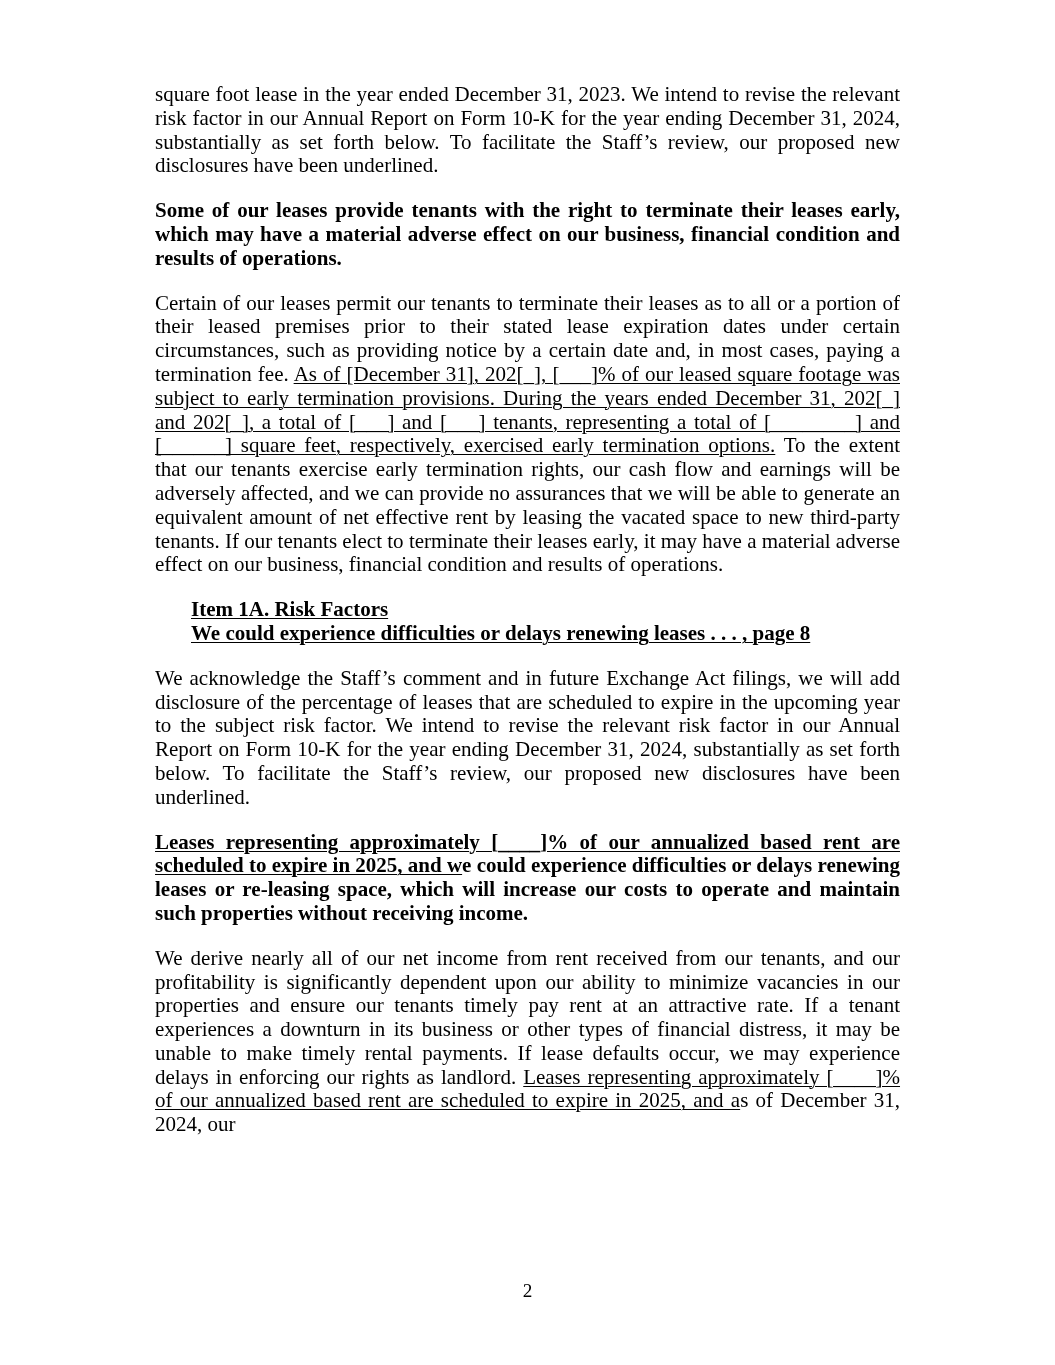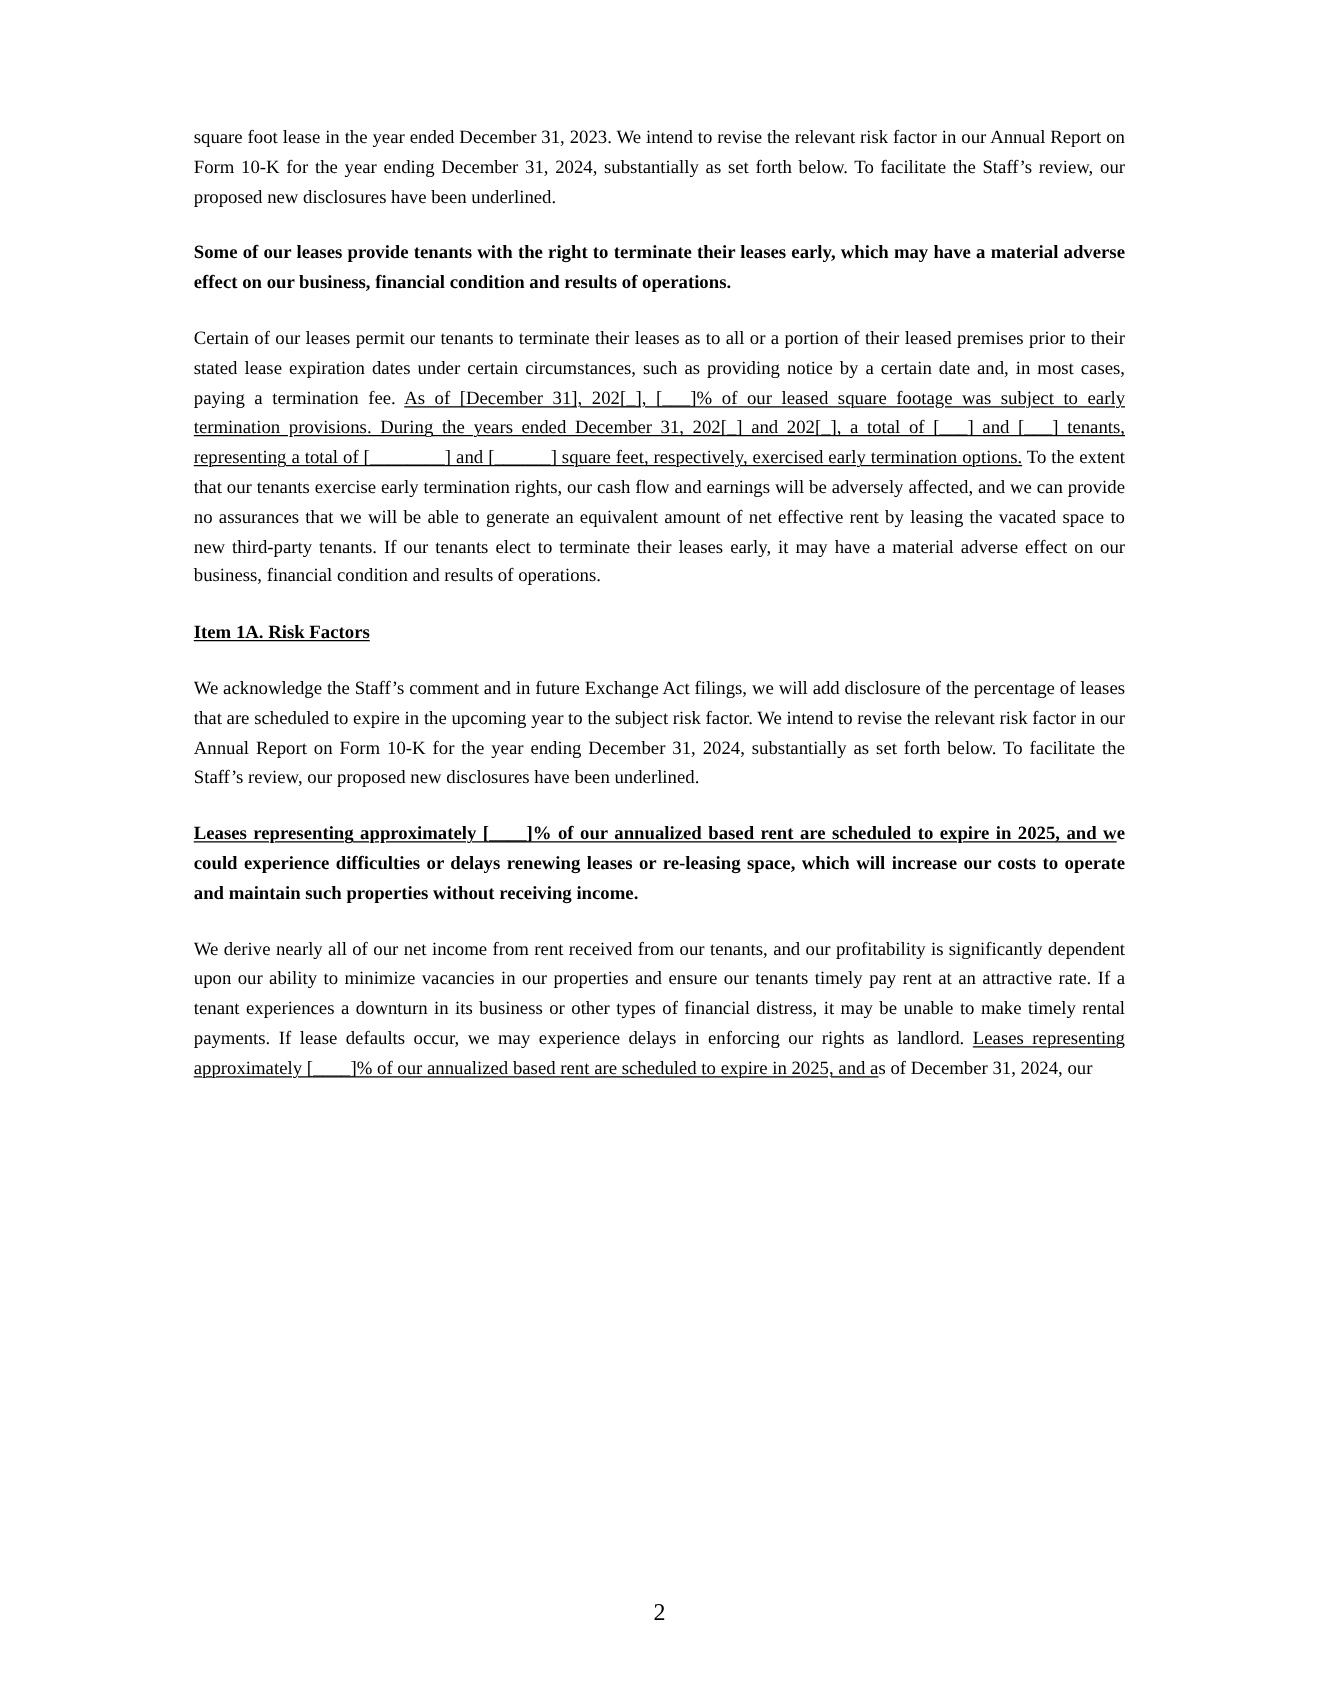--- a/index.html
+++ b/index.html
@@ -11,34 +11,34 @@
       width: 1055px;
       height: 1365px;
       position: relative;
       overflow: hidden;
       font-family: "Liberation Serif", "DejaVu Serif", serif;
       color: #000000;
     }
     .page {
       position: absolute;
       left: 155px;
-      top: 99px;
+      top: 83px;
       width: 745px;
-      font-size: 15px;
+      font-size: 21px;
       line-height: 23.8px;
     }
     p {
       margin: 0;
       text-align: justify;
     }
     .gap { margin-top: 21px; }
     .bi { font-weight: bold; }
     .b { font-weight: bold; }
     .u { text-decoration: underline; text-decoration-thickness: 1px; text-underline-offset: 2px; }
-    .heading-line { display: block; text-align: left; }
+    .heading-line { display: block; text-align: left; margin-left: 36px; }
     .page-number {
       position: absolute;
       top: 1280px;
       left: 0;
       width: 1055px;
       text-align: center;
       font-size: 19.2px;
     }
   </style>
 </head>
@@ -49,20 +49,21 @@
   <p>square foot lease in the year ended December 31, 2023. We intend to revise the relevant risk factor in our Annual Report on Form 10-K for the year ending December 31, 2024, substantially as set forth below. To facilitate the Staff’s review, our proposed new disclosures have been underlined.</p>
 
   <p class="gap bi">Some of our leases provide tenants with the right to terminate their leases early, which may have a material adverse effect on our business, financial condition and results of operations.</p>
 
   <p class="gap">
     <span>Certain of our leases permit our tenants to terminate their leases as to all or a portion of their leased premises prior to their stated lease expiration dates under certain circumstances, such as providing notice by a certain date and, in most cases, paying a termination fee. </span><span class="u">As of [December 31], 202[_], [___]% of our leased square footage was subject to early termination provisions. During the years ended December 31, 202[_] and 202[_], a total of [___] and [___] tenants, representing a total of [________] and [______] square feet, respectively, exercised early termination options.</span><span> To the extent that our tenants exercise early termination rights, our cash flow and earnings will be adversely affected, and we can provide no assurances that we will be able to generate an equivalent amount of net effective rent by leasing the vacated space to new third-party tenants. If our tenants elect to terminate their leases early, it may have a material adverse effect on our business, financial condition and results of operations.</span>
   </p>
 
   <p class="gap b">
     <span class="u heading-line">Item 1A. Risk Factors</span>
+    <span class="u heading-line">We could experience difficulties or delays renewing leases . . . ,  page 8</span>
   </p>
 
 
 
   <p class="gap">We acknowledge the Staff’s comment and in future Exchange Act filings, we will add disclosure of the percentage of leases that are scheduled to expire in the upcoming year to the subject risk factor. We intend to revise the relevant risk factor in our Annual Report on Form 10-K for the year ending December 31, 2024, substantially as set forth below. To facilitate the Staff’s review, our proposed new disclosures have been underlined.</p>
 
   <p class="gap bi">
     <span class="u">Leases representing approximately [____]% of our annualized based rent are scheduled to expire in 2025, and w</span><span>e could experience difficulties or delays renewing leases or re-leasing space, which will increase our costs to operate and maintain such properties without receiving income.</span>
   </p>
 

